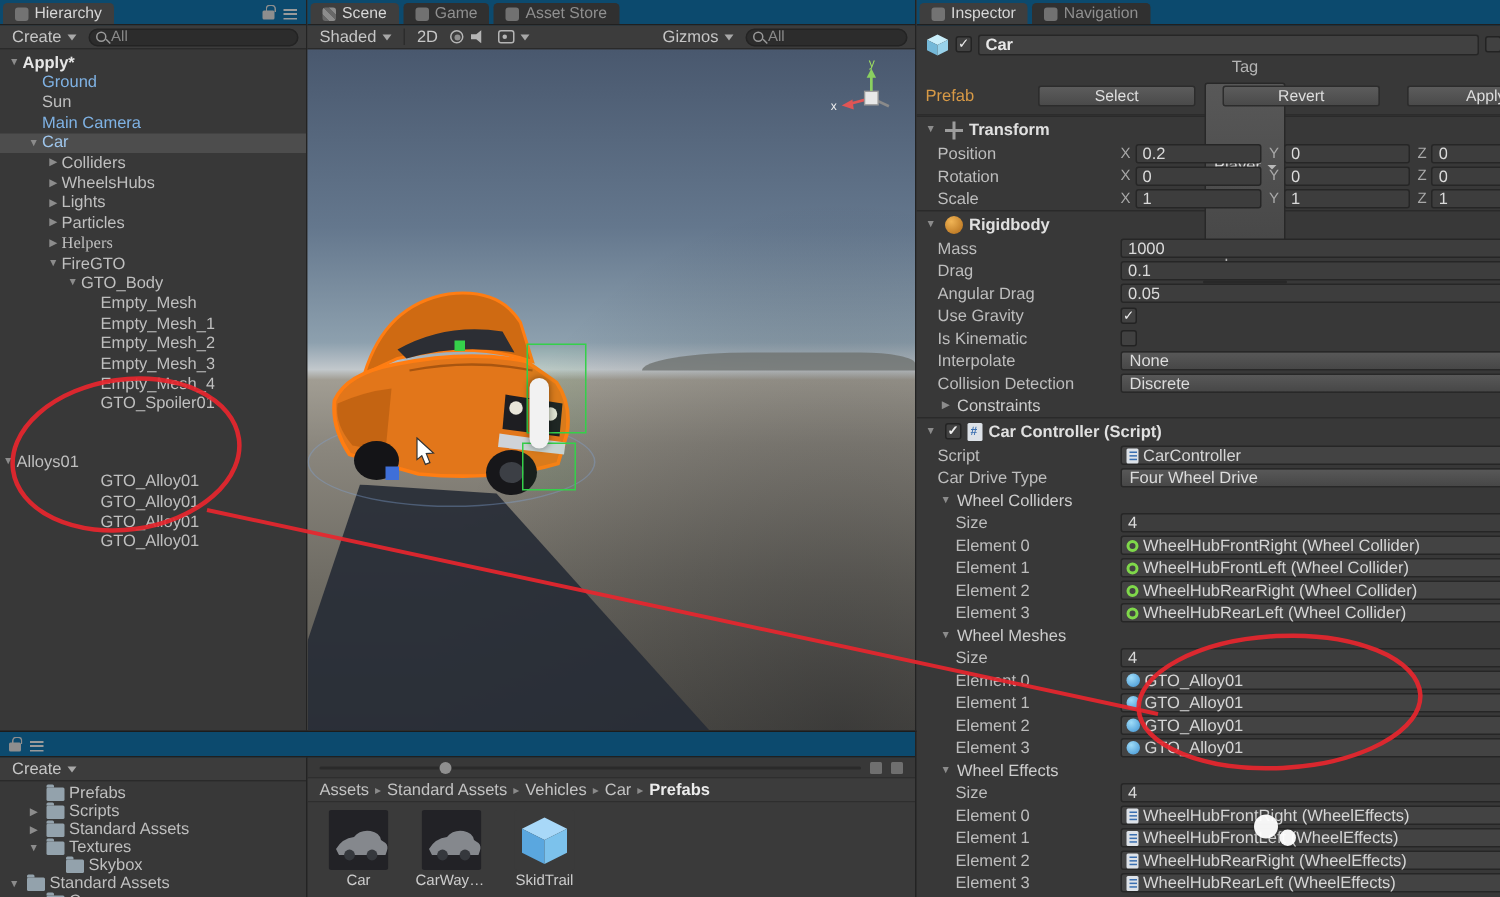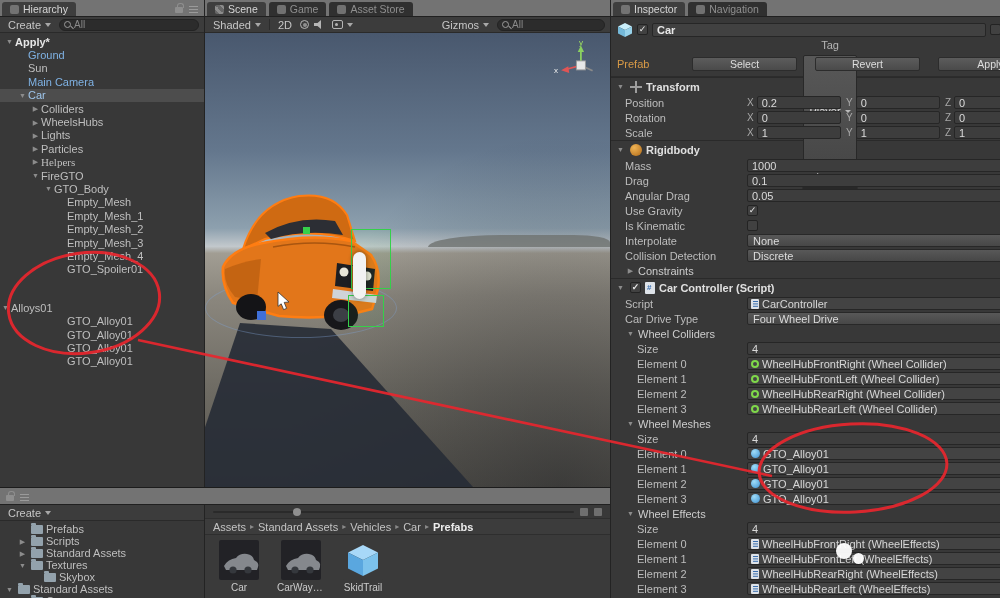--- a/index.html
+++ b/index.html
@@ -7,21 +7,21 @@
     font-family:"Liberation Sans", sans-serif; font-size:11px; color:#b8b8b8; }
   #stage { position:relative; width:1000px; height:598px; overflow:hidden; background:#383838; }
 
   .panel { position:absolute; background:#383838; }
   #hierarchy { left:0; top:0; width:205px; height:487px; border-right:1px solid #232323; }
   #scene     { left:205px; top:0; width:406px; height:487px; border-right:1px solid #232323; }
   #inspector { left:611px; top:0; width:438px; height:598px; overflow:hidden; }
   #bottom    { left:0; top:487px; width:611px; height:111px; border-top:1px solid #1c1c1c; border-right:1px solid #232323; }
 
   
-  .tabstrip { height:17px; background:#737373; display:flex; align-items:flex-end;
+  .tabstrip { height:17px; background:#0c4a6e; display:flex; align-items:flex-end;
     padding:0 2px; border-bottom:1px solid #202020; }
   .tabs { display:flex; align-items:flex-end; gap:3px; flex:1; min-width:0; }
   .tab { height:14px; display:flex; align-items:center; gap:4px; padding:0 8px;
     background:#303030; color:#8f8f8f; border-radius:3px 3px 0 0; font-size:10.5px; white-space:nowrap; }
   .tab.active { background:#3e3e3e; color:#d6d6d6; }
   .tabicon { width:9px; height:9px; border-radius:2px; background:#7d7d7d; flex:none; opacity:.85; }
   .ti-scene { background:linear-gradient(45deg,#6f6f6f 25%,#9a9a9a 25% 50%,#6f6f6f 50% 75%,#9a9a9a 75%); }
   .strip-icons { display:flex; align-items:center; gap:6px; padding:0 4px 3px 4px; }
   .lock { width:8px; height:6px; background:#8e8e8e; border-radius:1px; position:relative; }
   .lock::before { content:""; position:absolute; left:1.5px; top:-4px; width:5px; height:4px;

